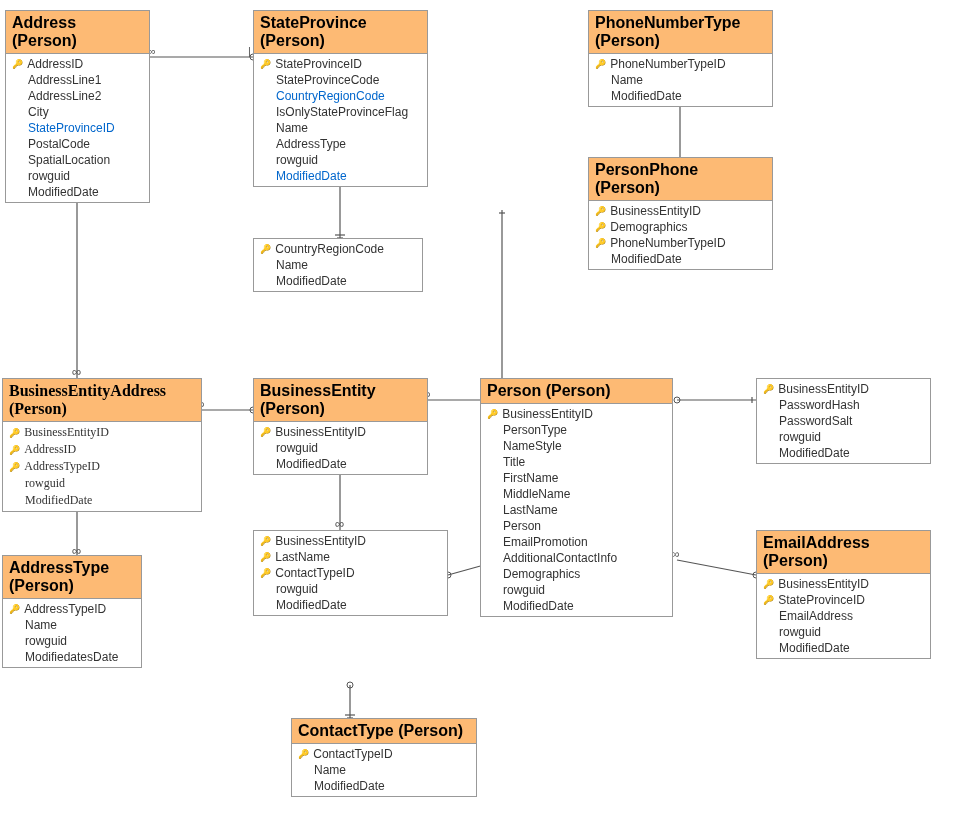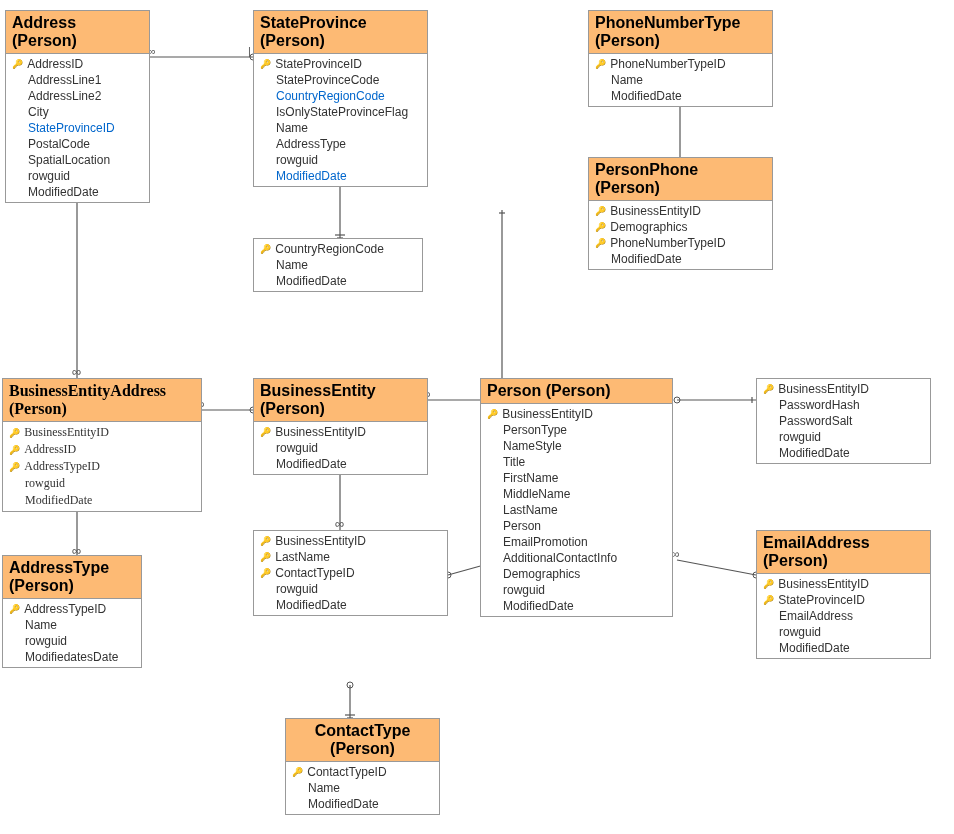--- a/index.html
+++ b/index.html
@@ -454,21 +454,21 @@
           <div class="entity-row">
             <span style="margin-right: 16px;"></span>
             <span class="field-name">rowguid</span>
           </div>
           <div class="entity-row">
             <span style="margin-right: 16px;"></span>
             <span class="field-name">ModifiedDate</span>
           </div>
         </div>
       </div>
-      <div class="entity-table" style="left: 285px; top: 718px; width: 155px; text-align: center;">
+      <div class="entity-table" style="left: 291px; top: 718px; width: 186px;">
         <div class="entity-header">ContactType (Person)</div>
         <div class="entity-body">
           <div class="entity-row">
             <span class="key-icon" style="font-size: 9px;">🔑</span>
             <span class="field-name">ContactTypeID</span>
           </div>
           <div class="entity-row">
             <span style="margin-right: 16px;"></span>
             <span class="field-name">Name</span>
           </div>

